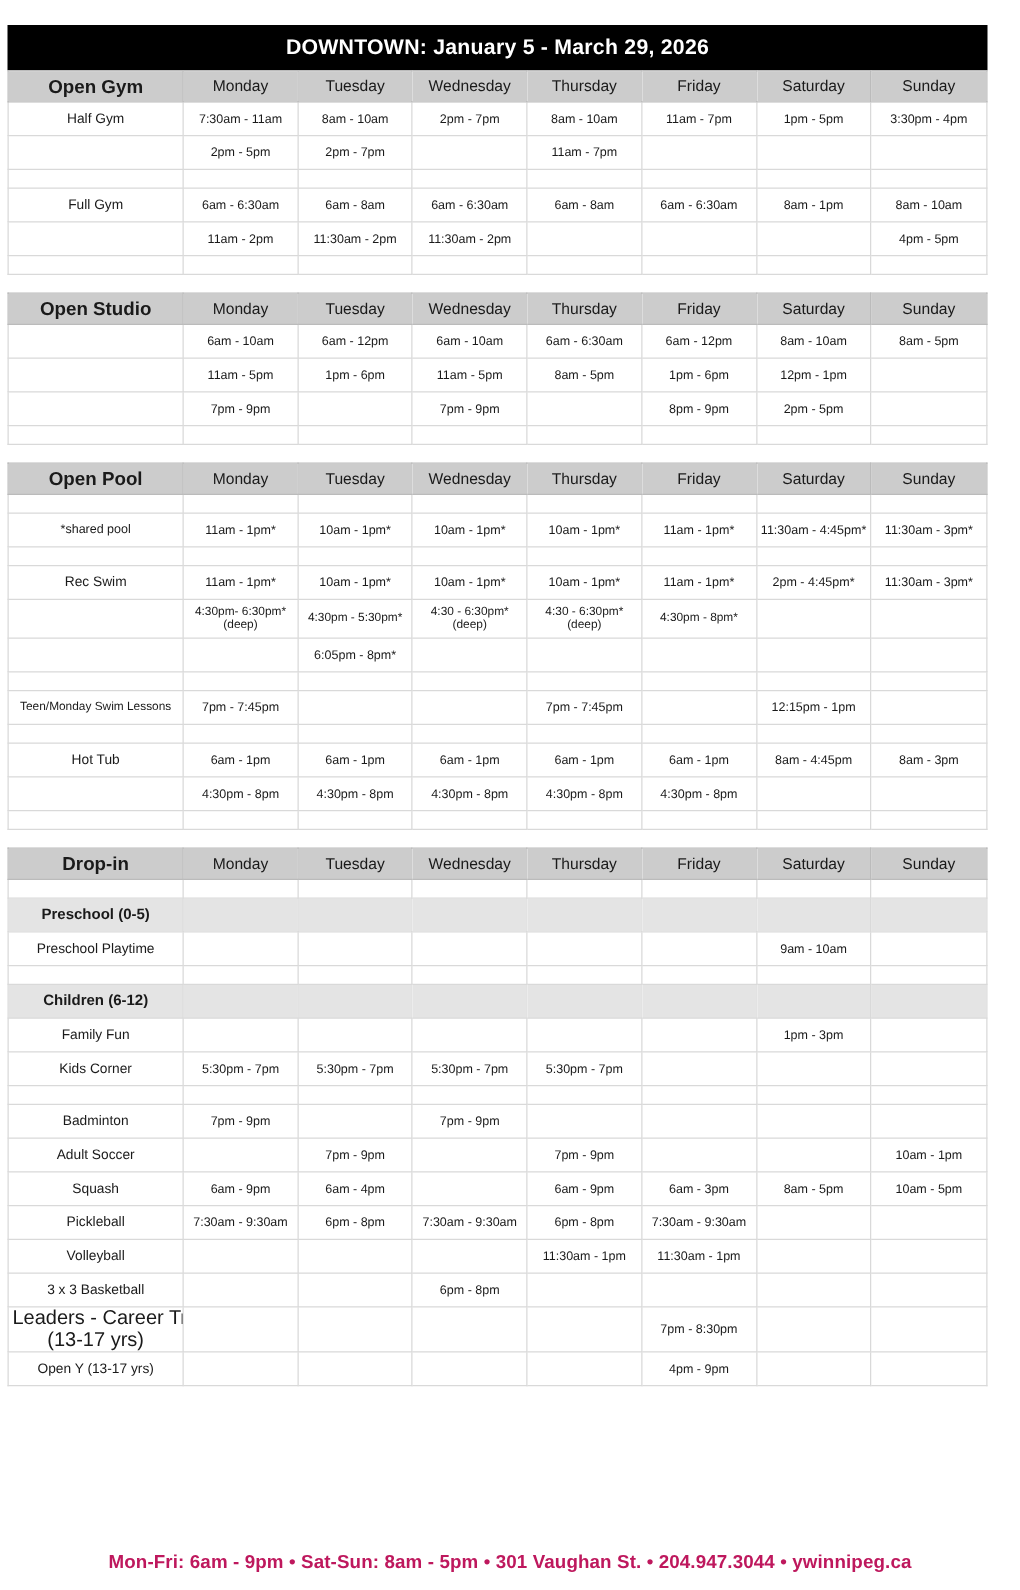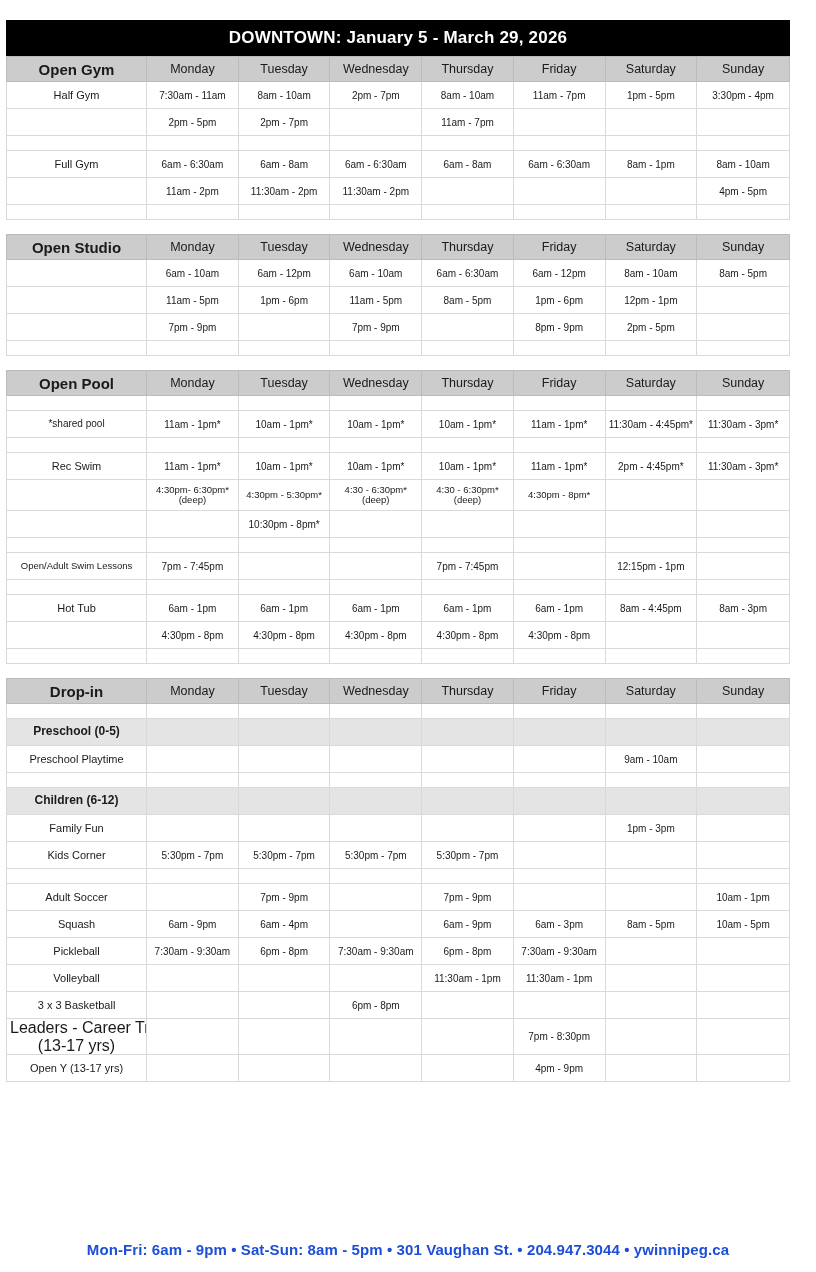--- a/index.html
+++ b/index.html
@@ -93,21 +93,21 @@
     font-size: 9.5px;
   }
   .footer {
     position: absolute;
     left: 0;
     right: 0;
     bottom: 14px;
     text-align: center;
     font-size: 15px;
     font-weight: bold;
-    color: #1d4ed8;
+    color: #be185d;
     letter-spacing: 0.1px;
   }
   .band-gap {
     height: 14px;
     width: 784px;
     background: #ffffff;
   }
 </style>
 </head>
 <body>
@@ -335,39 +335,39 @@
             <td class="two-line">4:30pm - 5:30pm*</td>
             <td class="two-line">4:30 - 6:30pm*<br>(deep)</td>
             <td class="two-line">4:30 - 6:30pm*<br>(deep)</td>
             <td class="two-line">4:30pm - 8pm*</td>
             <td></td>
             <td></td>
           </tr>
           <tr class="datarow">
             <td class="lbl"></td>
             <td></td>
-            <td>10:30pm - 8pm*</td>
-            <td></td>
-            <td></td>
-            <td></td>
-            <td></td>
-            <td></td>
-          </tr>
-          <tr class="spacer">
-            <td class="lbl"></td>
-            <td></td>
-            <td></td>
-            <td></td>
-            <td></td>
-            <td></td>
-            <td></td>
-            <td></td>
-          </tr>
-          <tr class="datarow">
-            <td class="lbl" style="font-size: 9.5px;">Open/Adult Swim Lessons</td>
+            <td>6:05pm - 8pm*</td>
+            <td></td>
+            <td></td>
+            <td></td>
+            <td></td>
+            <td></td>
+          </tr>
+          <tr class="spacer">
+            <td class="lbl"></td>
+            <td></td>
+            <td></td>
+            <td></td>
+            <td></td>
+            <td></td>
+            <td></td>
+            <td></td>
+          </tr>
+          <tr class="datarow">
+            <td class="lbl" style="font-size: 9.5px;">Teen/Monday Swim Lessons</td>
             <td>7pm - 7:45pm</td>
             <td></td>
             <td></td>
             <td>7pm - 7:45pm</td>
             <td></td>
             <td>12:15pm - 1pm</td>
             <td></td>
           </tr>
           <tr class="spacer">
             <td class="lbl"></td>
@@ -508,20 +508,30 @@
             <td class="lbl"></td>
             <td></td>
             <td></td>
             <td></td>
             <td></td>
             <td></td>
             <td></td>
             <td></td>
           </tr>
           <tr class="datarow">
+            <td class="lbl">Badminton</td>
+            <td>7pm - 9pm</td>
+            <td></td>
+            <td>7pm - 9pm</td>
+            <td></td>
+            <td></td>
+            <td></td>
+            <td></td>
+          </tr>
+          <tr class="datarow">
             <td class="lbl">Adult Soccer</td>
             <td></td>
             <td>7pm - 9pm</td>
             <td></td>
             <td>7pm - 9pm</td>
             <td></td>
             <td></td>
             <td>10am - 1pm</td>
           </tr>
           <tr class="datarow">

